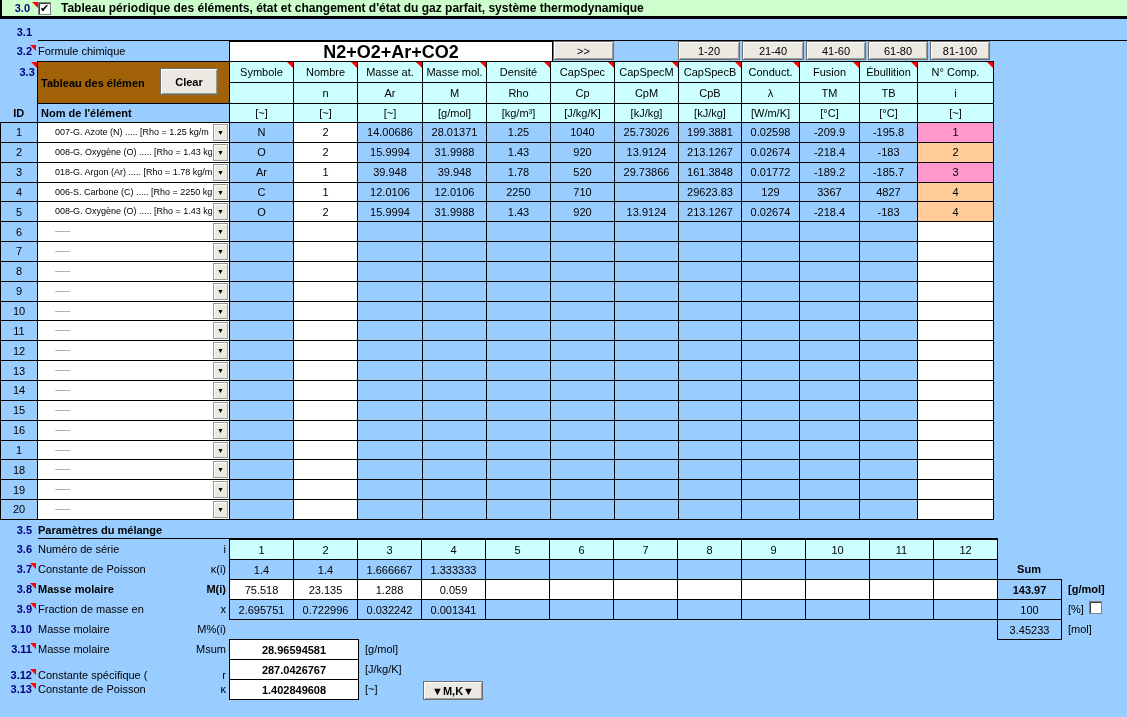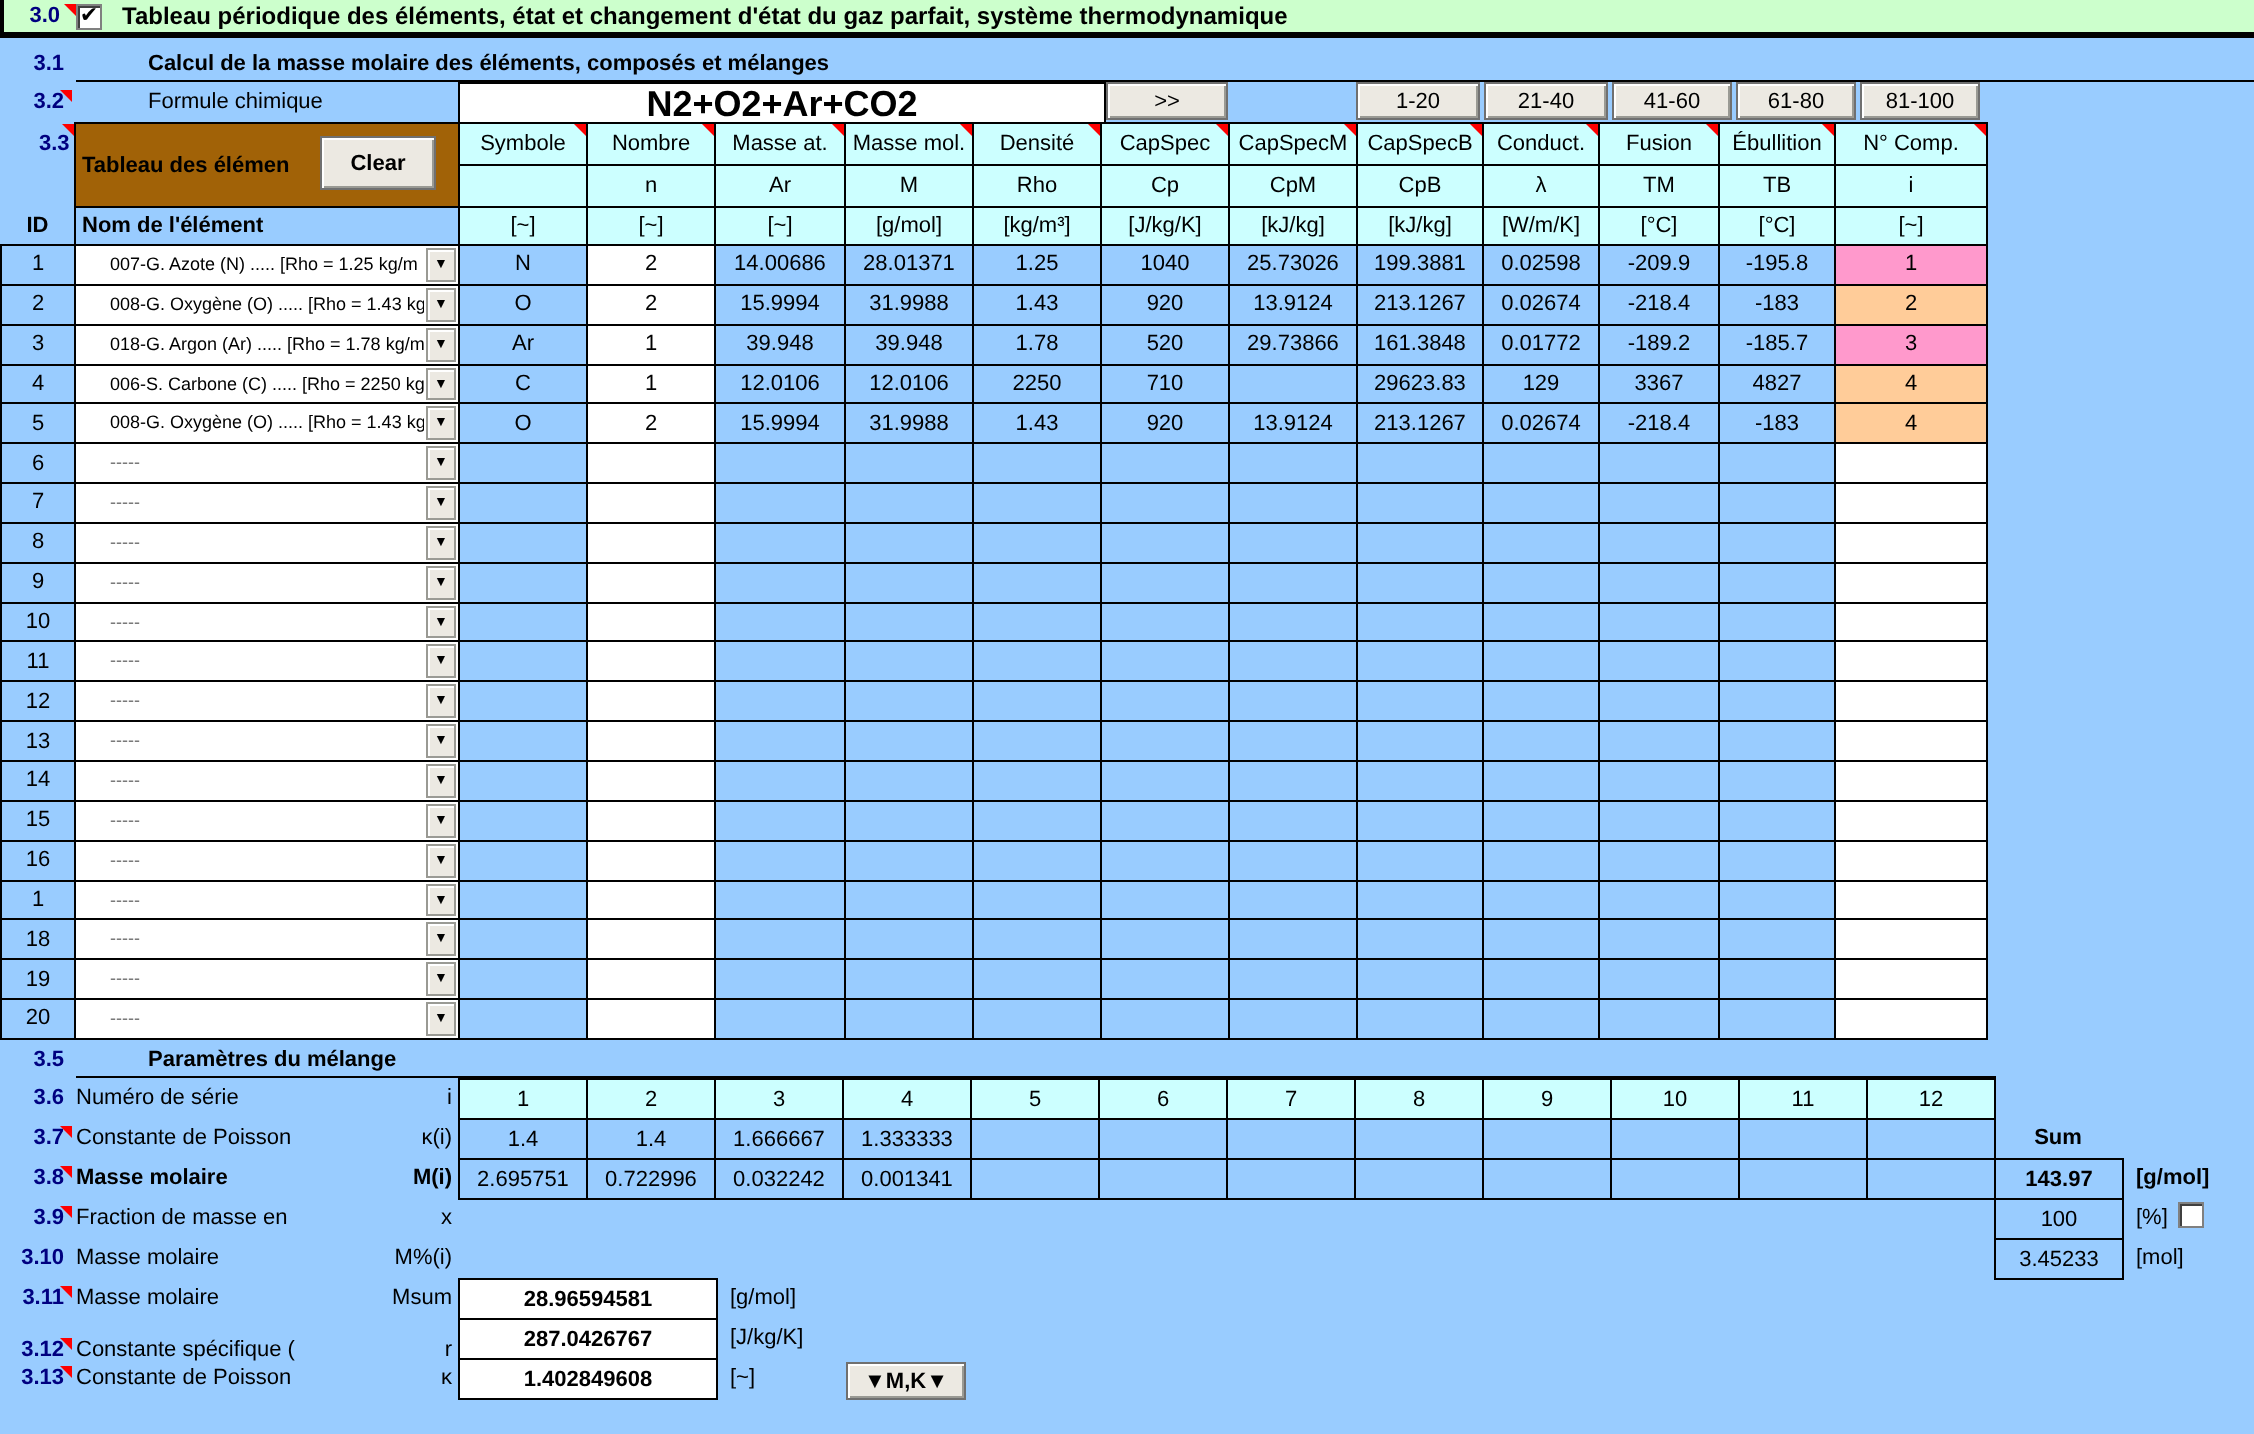--- a/index.html
+++ b/index.html
@@ -27,21 +27,21 @@
     margin-left:8px;
   }
   .gtitle { font-weight:bold; font-size:12px; margin-left:10px; }
 
   
   .tri { position:absolute; width:0; height:0;
     border-top:6px solid #FF0000; border-left:6px solid transparent; }
   .num-tri { left:30px; top:0; }
 
   
-  .rowline { left:0; height:20px; display:flex; align-items:center;gap:36px; }
+  .rowline { left:0; height:20px; display:flex; align-items:center; }
   .rowlabel { margin-left:6px; }
   .b { font-weight:bold; }
   .underline { height:1px; background:#000; }
 
   
   .btn3d {
     background:#ECE9E2;
     border:1px solid #707070;
     box-shadow: inset 1px 1px 0 #FFFFFF, inset -1px -1px 0 #9a9a94;
     display:flex; align-items:center; justify-content:center;
@@ -99,21 +99,20 @@
   <span class="secnum">
     <span>3.0</span>
     <span class="tri" style="left:30px; top:0;"></span>
   </span>
   <span class="cb">✔</span>
   <span class="gtitle">Tableau périodique des éléments, état et changement d'état du gaz parfait, système thermodynamique</span>
 </div>
 
 <div class="abs rowline" style="top:22px; width:1127px;">
   <span class="secnum">3.1</span>
-  <span class="rowlabel b">Calcul de la masse molaire des éléments, composés et mélanges</span>
 </div>
 <div class="abs underline" style="left:38px; top:40px; width:1089px;"></div>
 
 <div class="abs rowline" style="top:41px; width:219px;">
   <span class="secnum">
     <span>3.2</span>
     <span class="tri num-tri"></span>
   </span>
   <span class="rowlabel">Formule chimique</span>
 </div>
@@ -657,20 +656,34 @@
         <td class="bluec"></td>
         <td class="bluec"></td>
         <td class="bluec"></td>
         <td class="bluec"></td>
         <td class="bluec"></td>
         <td class="bluec"></td>
         <td class="bluec"></td>
         <td class="bluec"></td>
       </tr>
   <tr>
+        <td class="whitec">75.518</td>
+        <td class="whitec">23.135</td>
+        <td class="whitec">1.288</td>
+        <td class="whitec">0.059</td>
+        <td class="whitec"></td>
+        <td class="whitec"></td>
+        <td class="whitec"></td>
+        <td class="whitec"></td>
+        <td class="whitec"></td>
+        <td class="whitec"></td>
+        <td class="whitec"></td>
+        <td class="whitec"></td>
+      </tr>
+  <tr>
         <td class="bluec">2.695751</td>
         <td class="bluec">0.722996</td>
         <td class="bluec">0.032242</td>
         <td class="bluec">0.001341</td>
         <td class="bluec"></td>
         <td class="bluec"></td>
         <td class="bluec"></td>
         <td class="bluec"></td>
         <td class="bluec"></td>
         <td class="bluec"></td>

